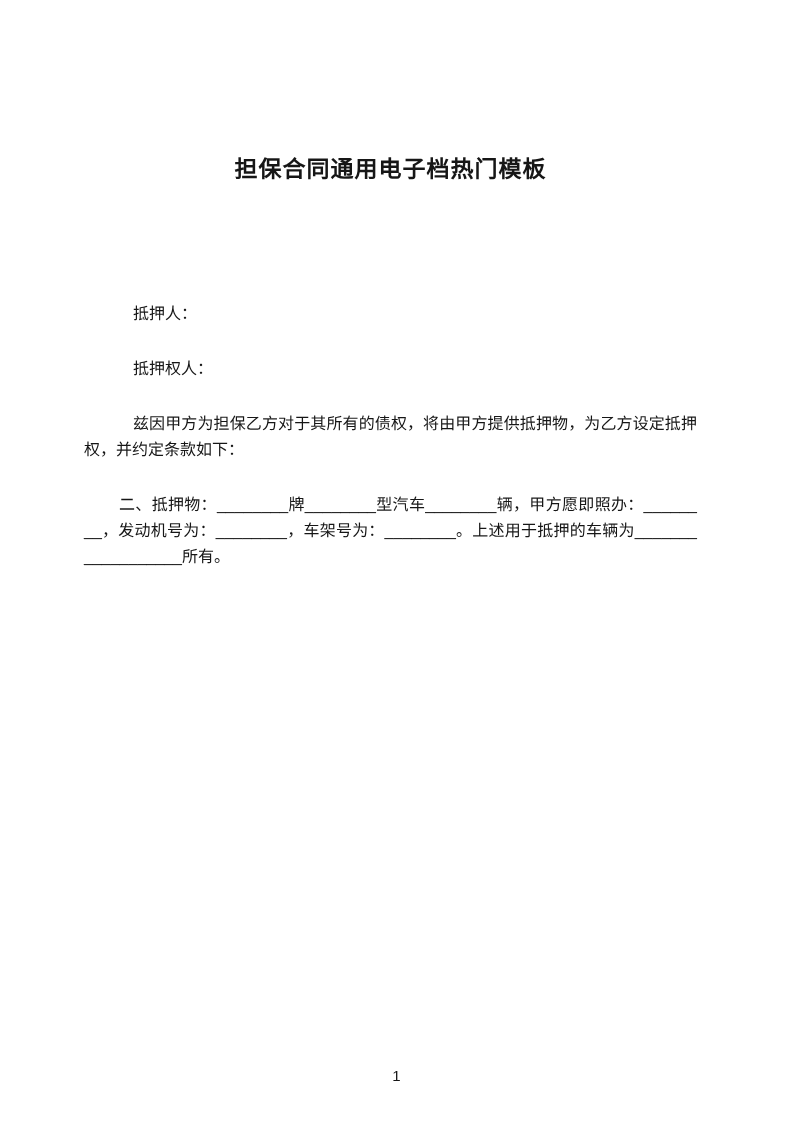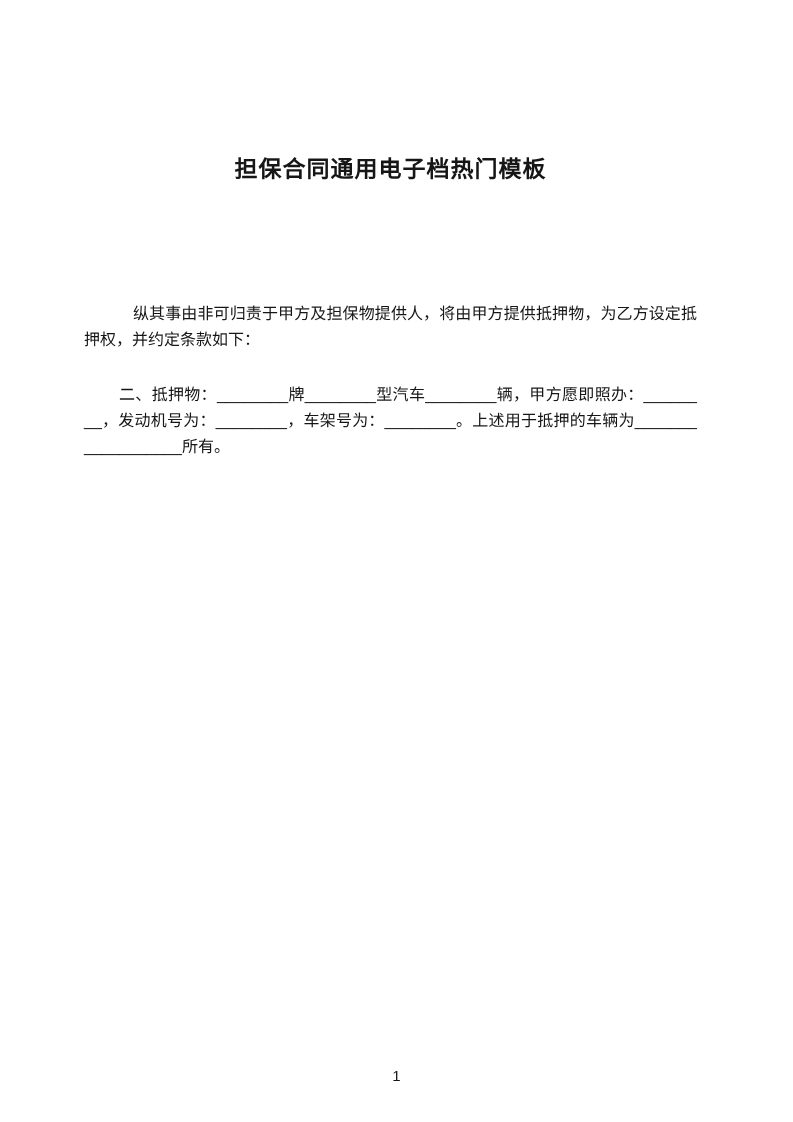--- a/index.html
+++ b/index.html
@@ -49,23 +49,25 @@
     color: #161616;
   }
 </style>
 </head>
 <body>
 
 <div class="page">
 
   <h1 class="doc-title">担保合同通用电子档热门模板</h1>
 
+  <p class="para indent-label">抵押人：</p>
 
+  <p class="para indent-label">抵押权人：</p>
 
-  <p class="para indent-label">纵其事由非可归责于甲方及担保物提供人，将由甲方提供抵押物，为乙方设定抵押权，并约定条款如下：</p>
+  <p class="para indent-label">兹因甲方为担保乙方对于其所有的债权，将由甲方提供抵押物，为乙方设定抵押权，并约定条款如下：</p>
 
 
   <p class="para indent-clause">二、抵押物：________牌________型汽车________辆，甲方愿即照办：________，发动机号为：________，车架号为：________。上述用于抵押的车辆为__________________所有。</p>
 
 
 
 
   <div class="page-number">1</div>
 
 </div>

